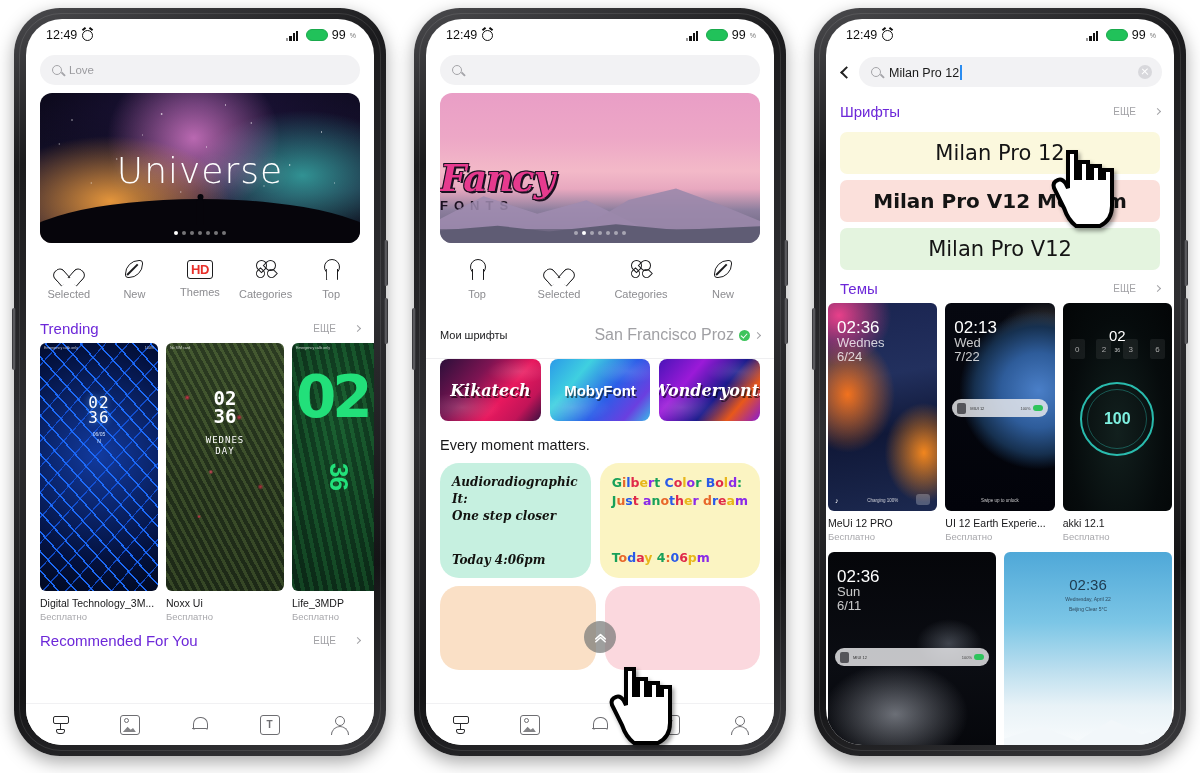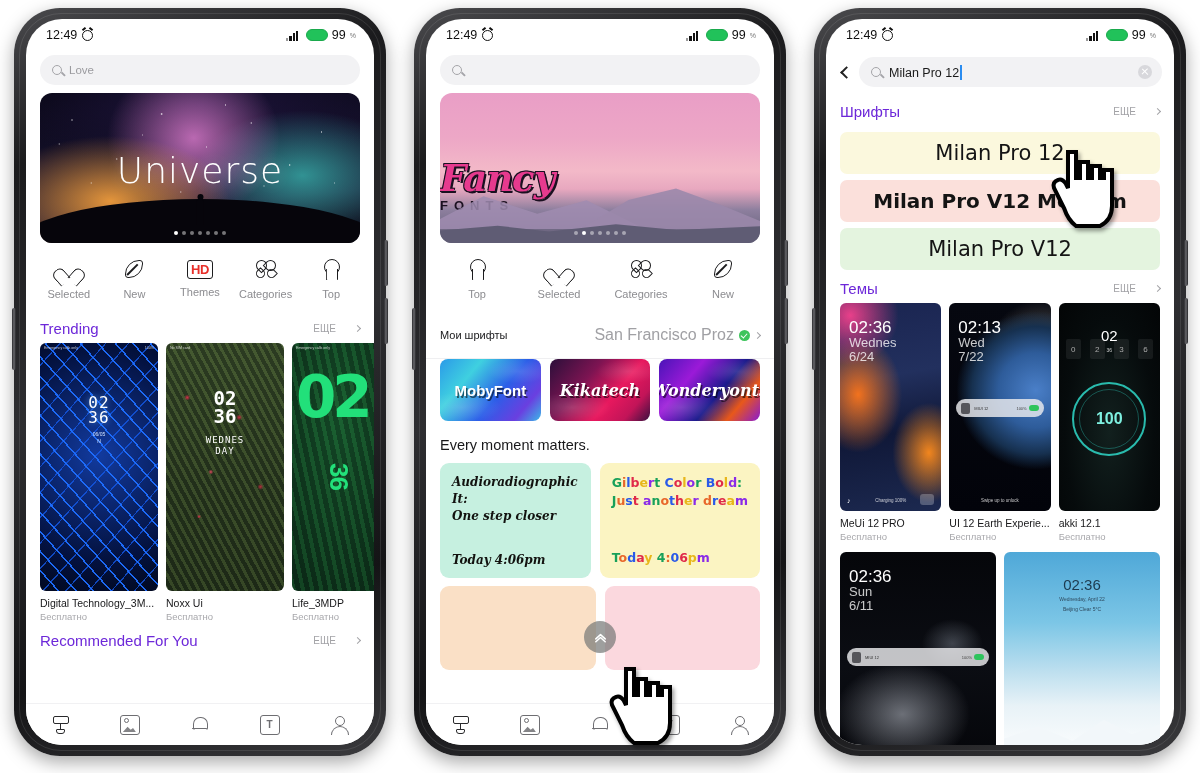--- a/index.html
+++ b/index.html
@@ -219,21 +219,21 @@
   .fc3{ background:linear-gradient(130deg,#4a14b8 0%,#9b1ad8 30%,#1a1a8c 58%,#e8581a 78%,#8a1ad0 100%);}
   .fc-wave{ position:absolute; inset:0; background:
       radial-gradient(ellipse 60% 38% at 22% 78%, rgba(255,255,255,.16), transparent 65%),
       radial-gradient(ellipse 48% 30% at 78% 20%, rgba(255,255,255,.14), transparent 65%);}
   .fc-txt{ position:relative; color:#fff; font-size:15px; font-weight:700; text-shadow:1.5px 1.5px 0 rgba(0,0,0,.55);}
   .fc-txt.script{ font-family:"DejaVu Serif",serif; font-style:italic; font-size:16px;}
 
   
   .ev-title{ font-size:14.5px; color:#18181a; padding:16px 14px 10px;}
   .prevrow{ display:flex; gap:9px; padding:0 14px 8px;}
-  .prev{ flex:1; border-radius:9px; padding:11px 12px; min-height:84px; display:flex; flex-direction:column; justify-content:space-between;}
+  .prev{ flex:1; border-radius:19px; padding:11px 12px; min-height:84px; display:flex; flex-direction:column; justify-content:space-between;}
   .p-mint{ background:#c6f0e0;}
   .p-yellow{ background:#fbf4c2;gap:39px;}
   .p-peach{ background:#fae0c6;}
   .p-pink{ background:#fbd8de;}
   .pv-line{ font-family:"DejaVu Serif",serif; font-style:italic; font-weight:700; font-size:12px; color:#12120f; line-height:17px;}
   .pv-time{ font-family:"DejaVu Serif",serif; font-style:italic; font-weight:700; font-size:12px; color:#12120f; margin-top:10px;}
   .gilbert{ font-weight:700; font-size:12.5px; line-height:18px; font-family:"DejaVu Sans",sans-serif;}
   .gilbert span:nth-child(6n+1){color:#18a05a;} .gilbert span:nth-child(6n+2){color:#e8672a;}
   .gilbert span:nth-child(6n+3){color:#2a5ae8;} .gilbert span:nth-child(6n+4){color:#e02a4a;}
   .gilbert span:nth-child(6n+5){color:#e8b61a;} .gilbert span:nth-child(6n+6){color:#8a2ae8;}
@@ -262,21 +262,21 @@
 
   
   .fontrow{ margin:6px 14px 0; border-radius:7px; height:42px; display:flex; align-items:center; justify-content:center; overflow:hidden; }
   .fr1{ background:#fbf8dd;}
   .fr2{ background:#fbe0db;}
   .fr3{ background:#e4f4df;}
   .fr-txt{ font-size:21px; color:#141414; font-family:"DejaVu Sans",sans-serif; white-space:nowrap;}
   .fr2 .fr-txt{ font-weight:700; font-size:20px; }
   .fr3 .fr-txt{ font-size:21px; }
 
-  .t3row{ display:flex; gap:8px; padding:0 14px; }
+  .t3row{ display:flex; gap:8px; padding:0 2px; }
   .t3card{ flex:1; }
   .t3thumb{ width:100%; height:208px; border-radius:6px; overflow:hidden; position:relative; background:#0c0c0e;}
   .t3name{ font-size:10.5px; color:#18181a; margin-top:6px; white-space:nowrap; overflow:hidden; text-overflow:ellipsis;}
   .t3price{ font-size:9.5px; color:#a8a8ac; margin-top:2px;}
   .art-meui{ background:
       radial-gradient(ellipse 80% 40% at 10% 6%, #e8408a, transparent 60%),
       radial-gradient(ellipse 70% 45% at 18% 44%, #f2721e, transparent 62%),
       radial-gradient(ellipse 60% 40% at 88% 72%, #f2861e, transparent 60%),
       linear-gradient(170deg,#1a2450 0%,#22305e 36%,#101838 62%,#1c2950 100%);}
   .art-earth{ background:
@@ -559,27 +559,27 @@
         <div class="mf-title">Мои шрифты</div>
         <div class="mf-right">
           <span>San Francisco Proz</span>
           <span class="badge-check"></span>
           <span class="chev-r"></span>
         </div>
       </div>
 
 
       <div class="fcards">
+        <div class="fcard fc1">
+          <div class="fc-wave"></div>
+          <span class="fc-txt script">Kikatech</span>
+        </div>
         <div class="fcard fc2">
           <div class="fc-wave"></div>
           <span class="fc-txt">MobyFont</span>
-        </div>
-        <div class="fcard fc1">
-          <div class="fc-wave"></div>
-          <span class="fc-txt script">Kikatech</span>
         </div>
         <div class="fcard fc3">
           <div class="fc-wave"></div>
           <span class="fc-txt script">Wonderyonts</span>
         </div>
       </div>
 
       <div class="ev-title">Every moment matters.</div>
 
       <div class="prevrow">

